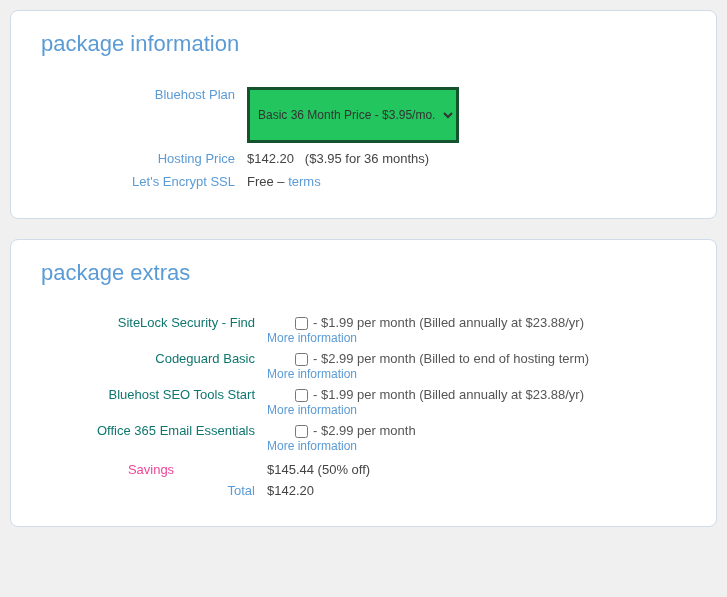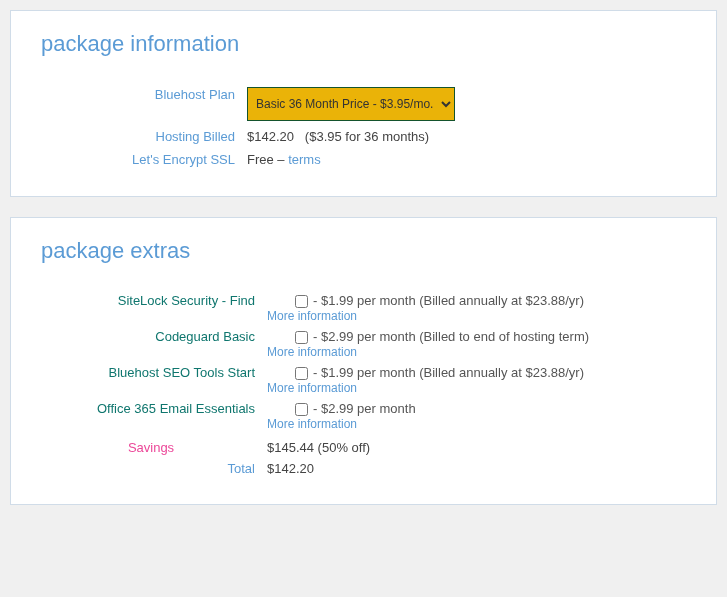--- a/index.html
+++ b/index.html
@@ -11,21 +11,21 @@
     body {
       font-family: Arial, sans-serif;
       background-color: #f0f0f0;
       padding: 10px;
       width: 727px;
     }
 
     .card {
       background: #fff;
       border: 1px solid #d0dce8;
-      border-radius: 0;
+      border-radius: 8px;
       padding: 20px 30px 25px 30px;
       margin-bottom: 20px;
     }
 
     .section-title {
       font-size: 22px;
       color: #5b9bd5;
       font-weight: normal;
       margin-bottom: 18px;
       padding-bottom: 8px;
@@ -54,25 +54,25 @@
       color: #444;
     }
 
     .value-col a {
       color: #5b9bd5;
       text-decoration: none;
       text-align: center;
     }
 
     select.plan-select {
-      border: 1px solid #14532d;
-      background: #eab308;
+      border: 3px solid #14532d;
+      background: #22c55e;
       color: #333;
       font-size: 12px;
-      padding: 8px 4px;
+      padding: 17px 4px;
       cursor: pointer;
       outline: none;
     }
 
     .free-text {
       color: #444;
     }
 
     .free-text a {
       color: #5b9bd5;
@@ -166,21 +166,21 @@
       <td class="label-col">Bluehost Plan</td>
       <td class="value-col">
         <select class="plan-select">
           <option>Basic 36 Month Price - $3.95/mo.</option>
           <option>Basic 12 Month Price - $4.95/mo.</option>
           <option>Basic 24 Month Price - $4.45/mo.</option>
         </select>
       </td>
     </tr>
     <tr>
-      <td class="label-col">Hosting Billed</td>
+      <td class="label-col">Hosting Price</td>
       <td class="value-col">
         <span>$142.20</span>
         &nbsp;
         <span>($3.95 for 36 months)</span>
       </td>
     </tr>
     <tr>
       <td class="label-col">Let's Encrypt SSL</td>
       <td class="value-col">
         <span class="free-text">

